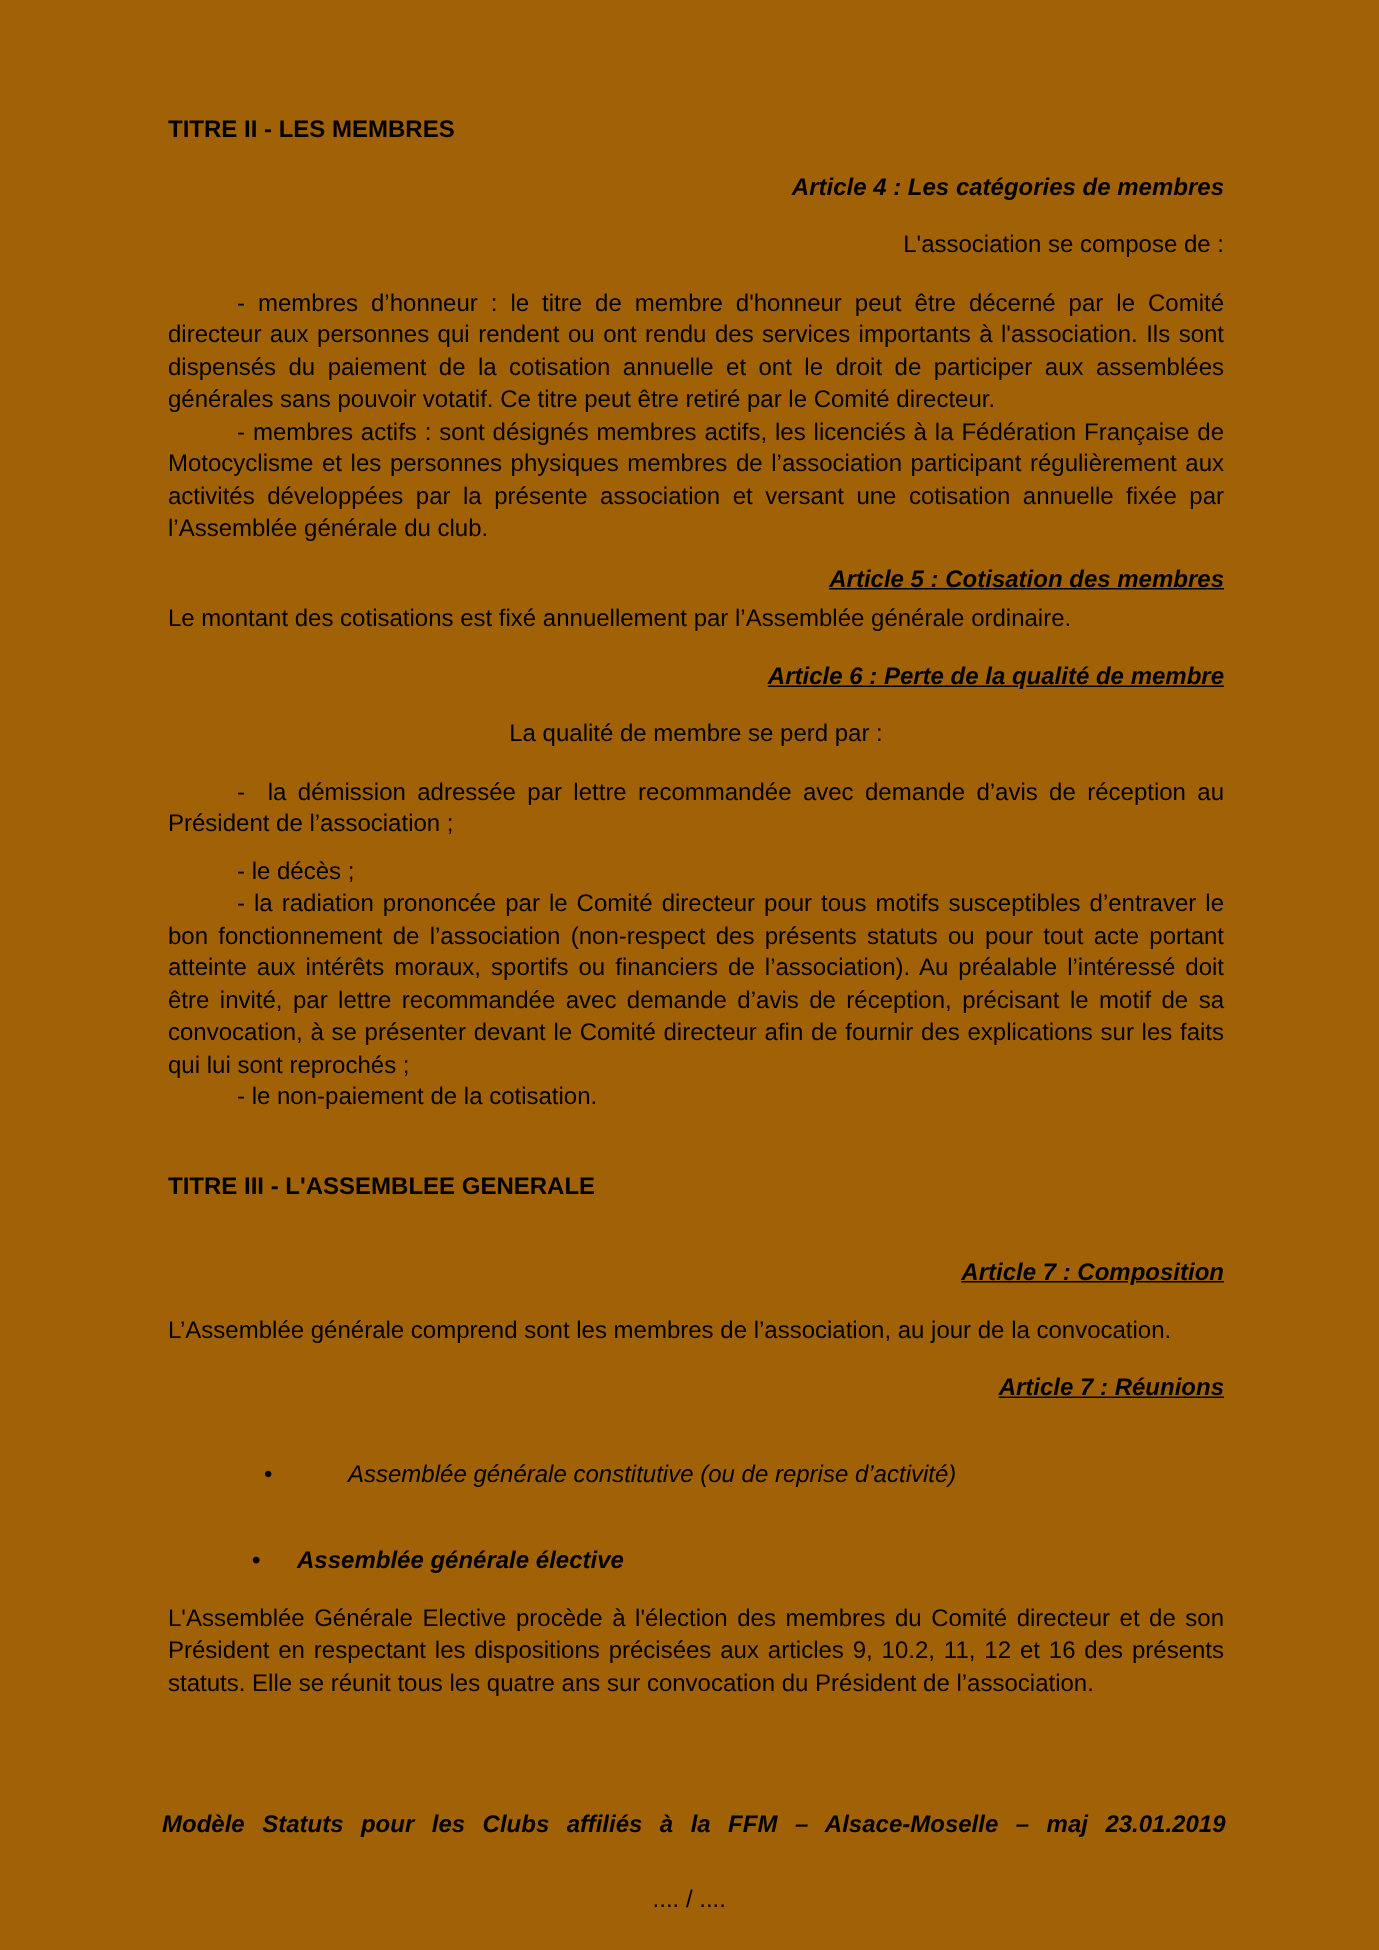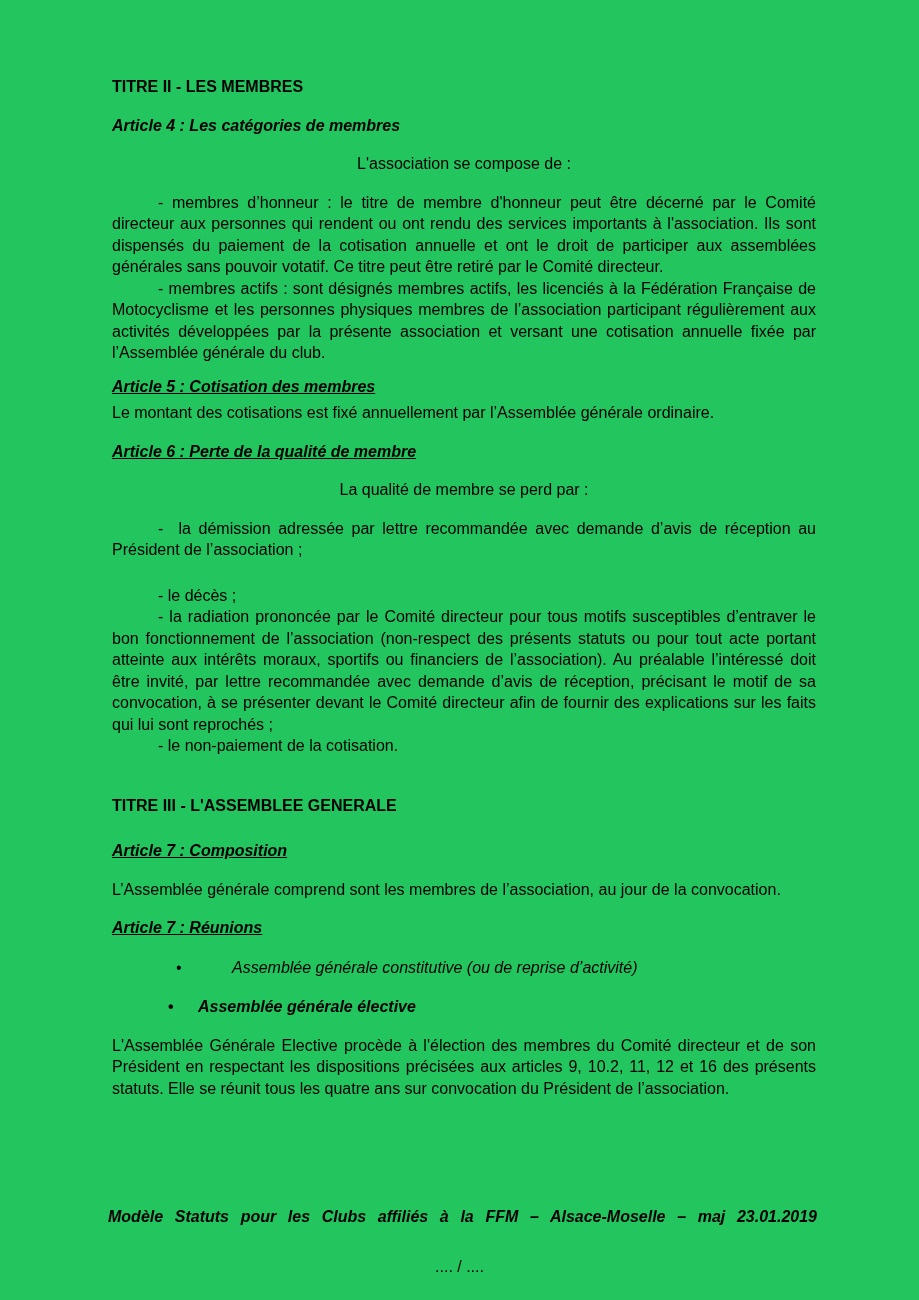--- a/index.html
+++ b/index.html
@@ -1,21 +1,21 @@
 <!DOCTYPE html>
 <html><head>
   <meta charset="utf-8">
   <style>
     * { margin: 0; padding: 0; box-sizing: border-box; }
     html, body { background: #ffffff; }
     .page {
       position: relative;
       width: 919px;
       height: 1300px;
-      background: #22c55e;
+      background: #a16207;
       font-family: "Liberation Sans", sans-serif;
       font-size: 16px;
       line-height: 21.5px;
       color: #000000;
       overflow: hidden;
     }
     .content {
       position: absolute;
       left: 112px;
       top: 76px;
@@ -23,35 +23,35 @@
       text-align: justify;
     }
     .h-titre {
       font-weight: bold;
       font-style: normal;
       text-align: left;
     }
     .h-article {
       font-weight: bold;
       font-style: italic;
-      text-align: left;
+      text-align: right;
     }
     .h-article.underlined { text-decoration: underline; }
     .mt { margin-top: 17px; }
     .mt-sm { margin-top: 12px; }
     .mt-md { margin-top: 5px; }
-    .mt-lg { margin-top: 24px; }
+    .mt-lg { margin-top: 10px; }
     .mt-xl { margin-top: 38px; }
-    .mt-t3 { margin-top: 24px; }
+    .mt-t3 { margin-top: 36px; }
     .mt-b2 { margin-top: 16px; font-weight: bold; }
     .indent { text-indent: 46px; }
     .bullet-item {
       font-style: italic;
       text-align: left;
-      margin-top: 18px;
+      margin-top: 36px;
     }
     .bullet-item .dot {
       display: inline-block;
       font-style: normal;
       text-align: left;
     }
     .bullet-item.b1 { padding-left: 64px; }
     .bullet-item.b1 .dot { width: 56px; }
     .bullet-item.b2 { padding-left: 56px; }
     .bullet-item.b2 .dot { width: 30px; }
@@ -76,21 +76,21 @@
 </head>
 <body>
 
 <div class="page">
   <div class="content">
 
     <p class="h-titre">TITRE II - LES MEMBRES</p>
 
     <p class="h-article mt">Article 4 : Les catégories de membres</p>
 
-    <p class="mt" style="text-align:center">L'association se compose de :</p>
+    <p class="mt" style="text-align:right">L'association se compose de :</p>
 
     <p class="indent mt">- membres d’honneur : le titre de membre d'honneur peut être décerné par le Comité directeur aux personnes qui rendent ou ont rendu des services importants à l'association. Ils sont dispensés du paiement de la cotisation annuelle et ont le droit de participer aux assemblées générales sans pouvoir votatif. Ce titre peut être retiré par le Comité directeur.</p>
 
     <p class="indent">- membres actifs : sont désignés membres actifs, les licenciés à la Fédération Française de Motocyclisme et les personnes physiques membres de l’association participant régulièrement aux activités développées par la présente association et versant une cotisation annuelle fixée par l’Assemblée générale du club.</p>
 
     <p class="h-article underlined mt-sm">Article 5 : Cotisation des membres</p>
 
     <p class="mt-md" style="text-align:left">Le montant des cotisations est fixé annuellement par l’Assemblée générale ordinaire.</p>
 
     <p class="h-article underlined mt">Article 6 : Perte de la qualité de membre</p>

